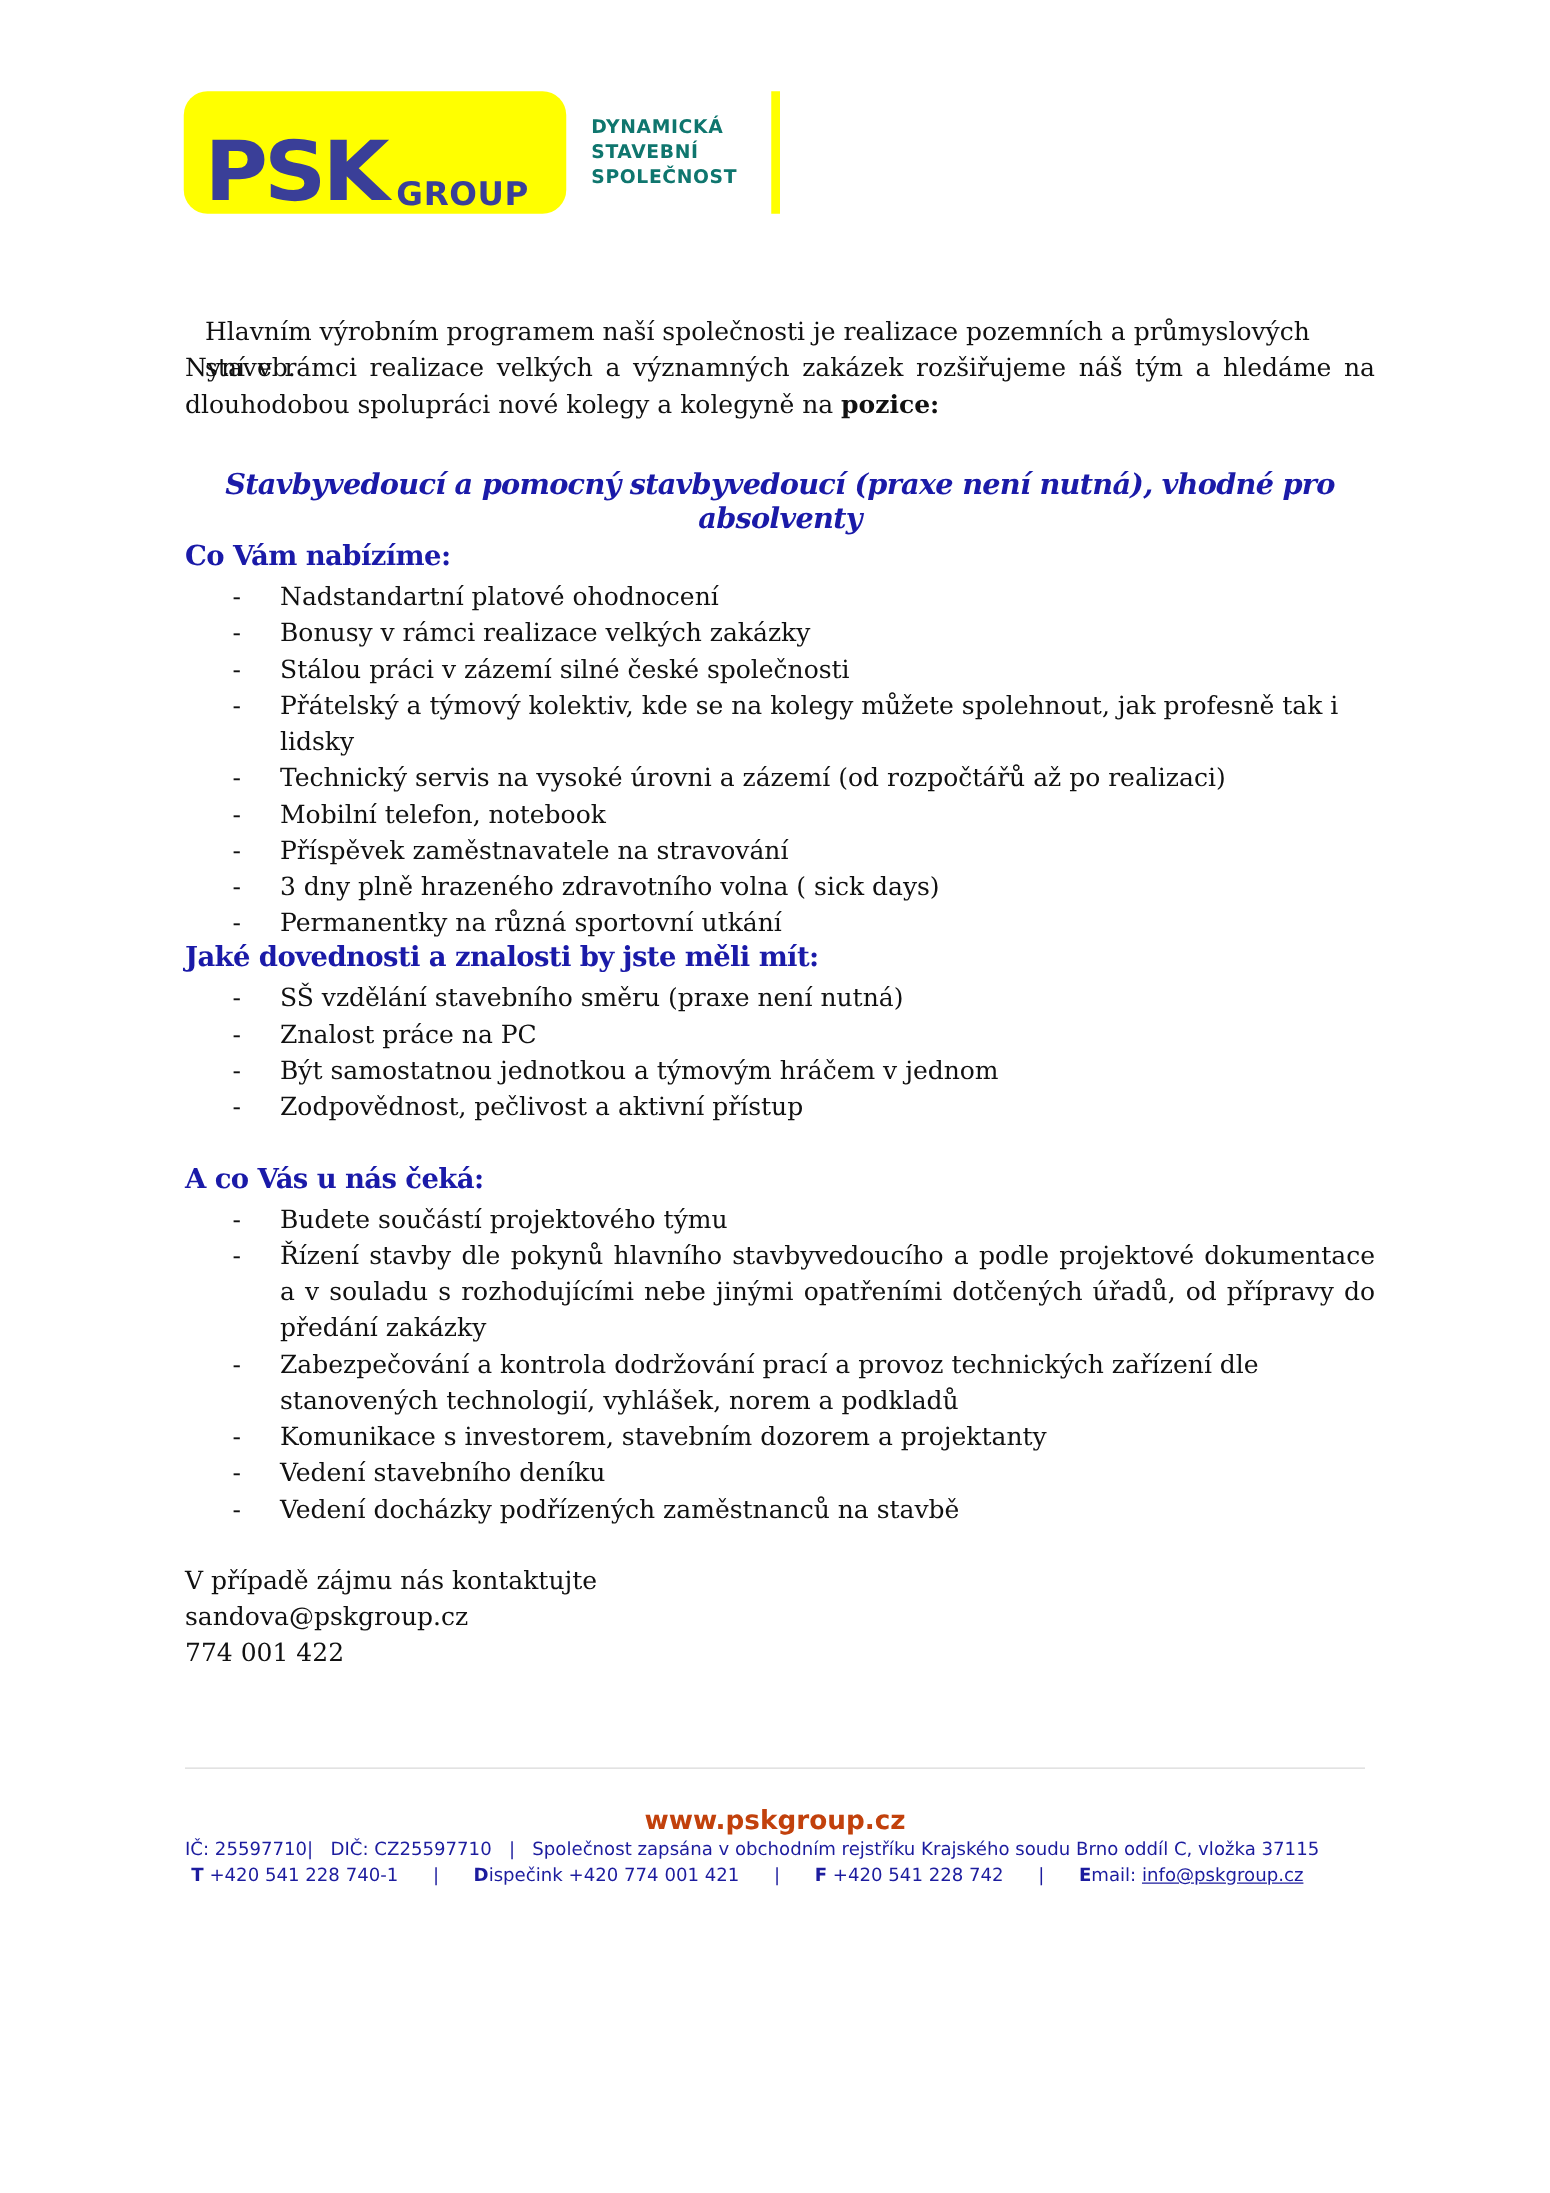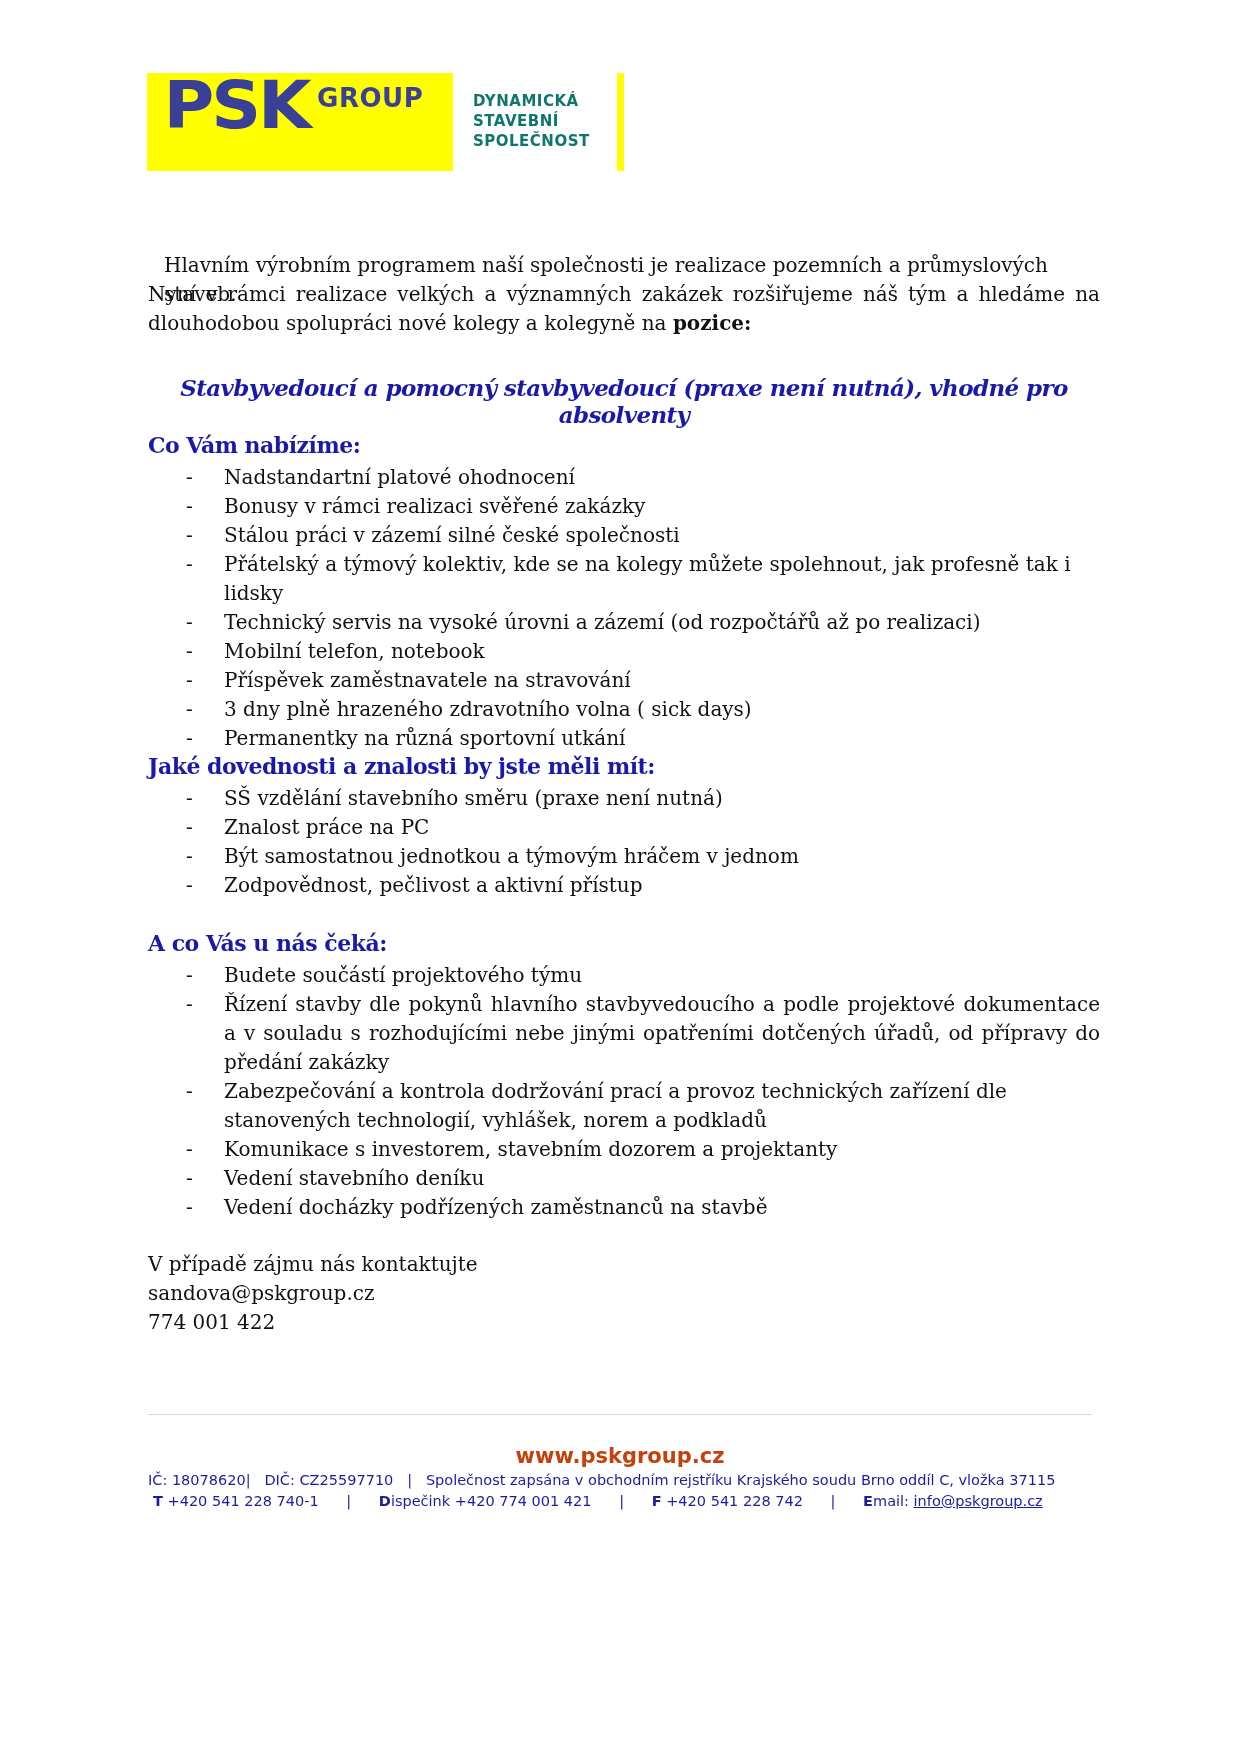--- a/index.html
+++ b/index.html
@@ -2,21 +2,21 @@
 <html><head>
 <meta charset="utf-8">
 <style>
   html, body { margin: 0; padding: 0; background: #ffffff; }
   body { width: 1240px; height: 1754px; position: relative; overflow: hidden;
          font-family: "DejaVu Serif", "Liberation Serif", serif; color: #111; }
   .page { position: absolute; left: 0; top: 0; width: 1240px; height: 1754px; }
 
   
   .logo { position: absolute; left: 147px; top: 73px; width: 476px; height: 98px; display: flex; }
-  .logo-box { width: 306px; height: 98px; background: #ffff00; display: flex; align-items: flex-start; padding-left: 20px; box-sizing: border-box; }
+  .logo-box { width: 306px; height: 98px; background: #ffff00; display: flex; align-items: flex-end; padding-left: 20px; box-sizing: border-box; border-radius: 19px; }
   .logo-psk { font-family: "DejaVu Sans", sans-serif; font-weight: bold; font-size: 66px; color: #3a3f98; letter-spacing: -3px; line-height: 1; transform: scaleX(1.05); }
   .logo-group { font-family: "DejaVu Sans", sans-serif; font-weight: bold; font-size: 26px; color: #3a3f98; margin-left: 12px; margin-top: 10px; letter-spacing: 0.5px; }
   .logo-tag { margin-left: 20px; margin-top: 18px; font-family: "DejaVu Sans", sans-serif; font-weight: bold; font-size: 15px; color: #0f766e; line-height: 20px; letter-spacing: 0.5px; }
   .logo-bar { position: absolute; left: 617px; top: 73px; width: 7px; height: 98px; background: #ffff00; }
 
   .txt { position: absolute; left: 148px; width: 952px; font-size: 20px; line-height: 29px; }
   .justify { text-align: justify; text-align-last: left; }
   .bold { font-weight: bold; }
 
   .position-title { position: absolute; left: 148px; width: 952px; top: 374px; text-align: center;
@@ -60,21 +60,21 @@
   <div class="position-title">Stavbyvedoucí a pomocný stavbyvedoucí (praxe není nutná), vhodné pro absolventy</div>
 
   <div class="heading" style="top:432px;">Co Vám nabízíme:</div>
   <ul class="dash" style="top:463px;">
     <li>
         <span class="d">-</span>
         <span class="t">Nadstandartní platové ohodnocení</span>
       </li>
     <li>
         <span class="d">-</span>
-        <span class="t">Bonusy v rámci realizaci svěřené zakázky</span>
+        <span class="t">Bonusy v rámci realizace velkých zakázky</span>
       </li>
     <li>
         <span class="d">-</span>
         <span class="t">Stálou práci v zázemí silné české společnosti</span>
       </li>
     <li>
         <span class="d">-</span>
         <span class="t">Přátelský a týmový kolektiv, kde se na kolegy můžete spolehnout, jak profesně tak i lidsky</span>
       </li>
     <li>
@@ -146,15 +146,15 @@
         <span class="t">Vedení docházky podřízených zaměstnanců na stavbě</span>
       </li>
   </ul>
 
   <div class="txt" style="top:1250px;">V případě zájmu nás kontaktujte</div>
   <div class="txt" style="top:1279px;">sandova@pskgroup.cz</div>
   <div class="txt" style="top:1308px;">774 001 422</div>
 
   <div class="footer-rule"></div>
   <div class="footer-web">www.pskgroup.cz</div>
-  <div class="footer-line" style="top:1472px; left:148px;"><span>IČ: 18078620|</span>   <span>DIČ: CZ25597710</span>   <span>|</span>   <span>Společnost zapsána v obchodním rejstříku Krajského soudu Brno oddíl C, vložka 37115</span></div>
+  <div class="footer-line" style="top:1472px; left:148px;"><span>IČ: 25597710|</span>   <span>DIČ: CZ25597710</span>   <span>|</span>   <span>Společnost zapsána v obchodním rejstříku Krajského soudu Brno oddíl C, vložka 37115</span></div>
   <div class="footer-line" style="top:1493px; left:153px;"><b>T</b><span> +420 541 228 740-1</span>      <span>|</span>      <b>D</b><span>ispečink +420 774 001 421</span>      <span>|</span>      <b>F</b><span> +420 541 228 742</span>      <span>|</span>      <b>E</b><span>mail: </span><a>info@pskgroup.cz</a></div>
 </div>
 
 </body></html>

